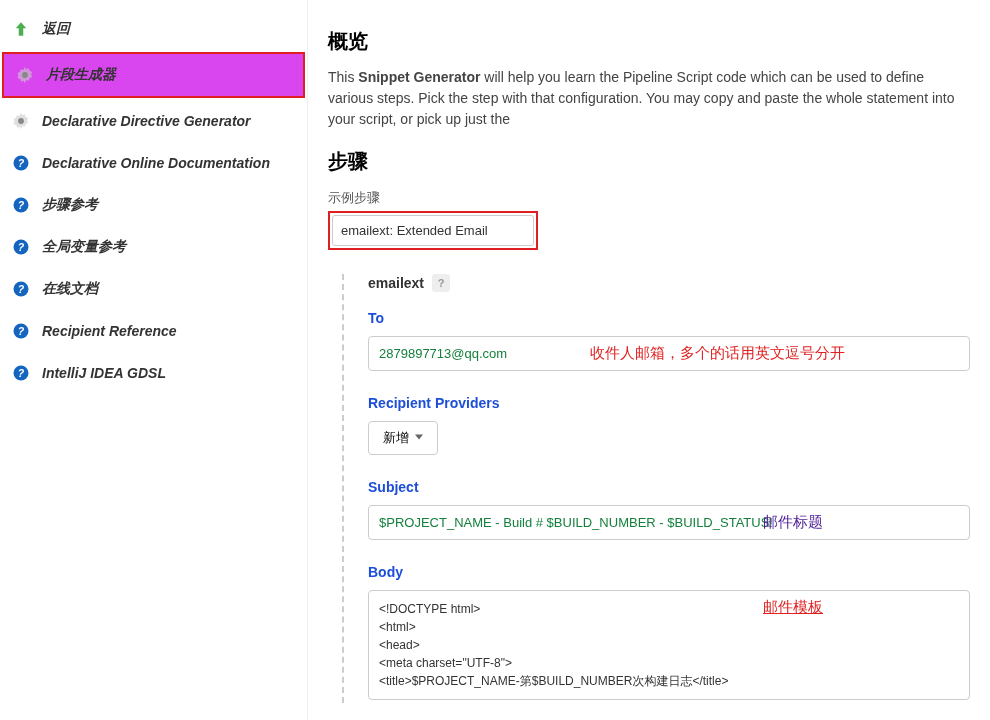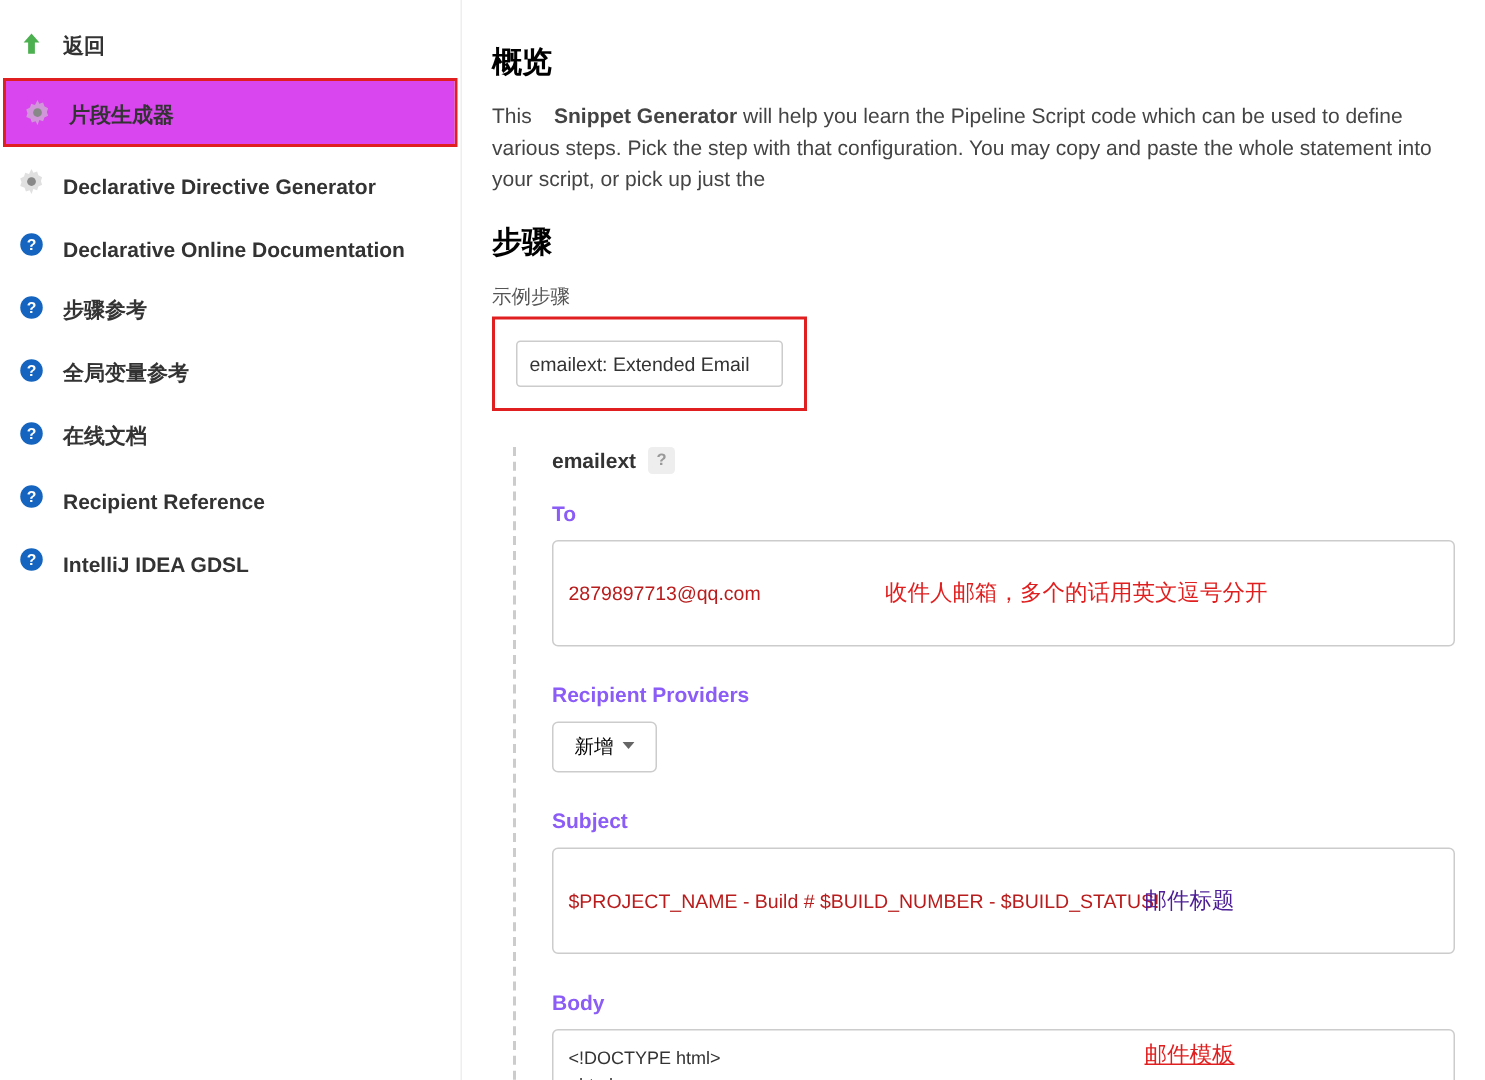--- a/index.html
+++ b/index.html
@@ -13,25 +13,26 @@
       height: 720px;
       overflow: hidden;
     }
     .sidebar {
       width: 308px;
       border-right: 1px solid #eee;
       padding-top: 8px;
     }
     .sidebar-item {
       display: flex;
-      align-items: flex-end;
+      align-items: center;
       padding: 10px 10px;
       font-weight: bold;
       color: #333;
       cursor: pointer;
+      font-style: italic;
     }
     .sidebar-item.active {
       background: #d946ef;
     }
     .sidebar-item .icon {
       width: 22px;
       height: 22px;
       margin-right: 10px;
       display: inline-flex;
       align-items: center;
@@ -51,35 +52,35 @@
       font-weight: bold;
       margin: 10px 0 12px 0;
       color: #000;
     }
     .desc {
       font-size: 14px;
       color: #444;
       line-height: 1.5;
       margin-bottom: 18px;
     }
-    .desc strong { font-weight: bold; margin-left: 11px; }
+    .desc strong { font-weight: bold; }
     h2 {
       font-size: 20px;
       font-weight: bold;
       margin-bottom: 14px;
       color: #000;
     }
     .label-small {
       font-size: 13px;
       color: #555;
       margin-bottom: 4px;
     }
     .dropdown-wrap {
       border: 2px solid #e02020;
-      padding: 14px;
+      padding: 2px;
       margin-bottom: 24px;
       width: 210px;
     }
     .dropdown {
       width: 100%;
       border: 1px solid #ccc;
       border-radius: 3px;
       padding: 7px 8px;
       font-size: 13px;
       color: #333;
@@ -109,34 +110,34 @@
       font-size: 11px;
       margin-left: 8px;
     }
     .field {
       margin-bottom: 24px;
     }
     .field-label {
       font-weight: bold;
       font-size: 14px;
       margin-bottom: 10px;
-      color: #8b5cf6;
+      color: #1d4ed8;
     }
     .input-wrap {
       position: relative;
       display: flex;
       align-items: center;
     }
     .text-input {
       width: 100%;
       border: 1px solid #ccc;
       border-radius: 4px;
-      padding: 27px 10px;
+      padding: 9px 10px;
       font-size: 13px;
-      color: #b91c1c;
+      color: #15803d;
     }
     .annotation {
       position: absolute;
       left: 222px;
       color: #e02020;
       font-size: 15px;
       white-space: nowrap;
       text-align: right;
     }
     .annotation2 {

